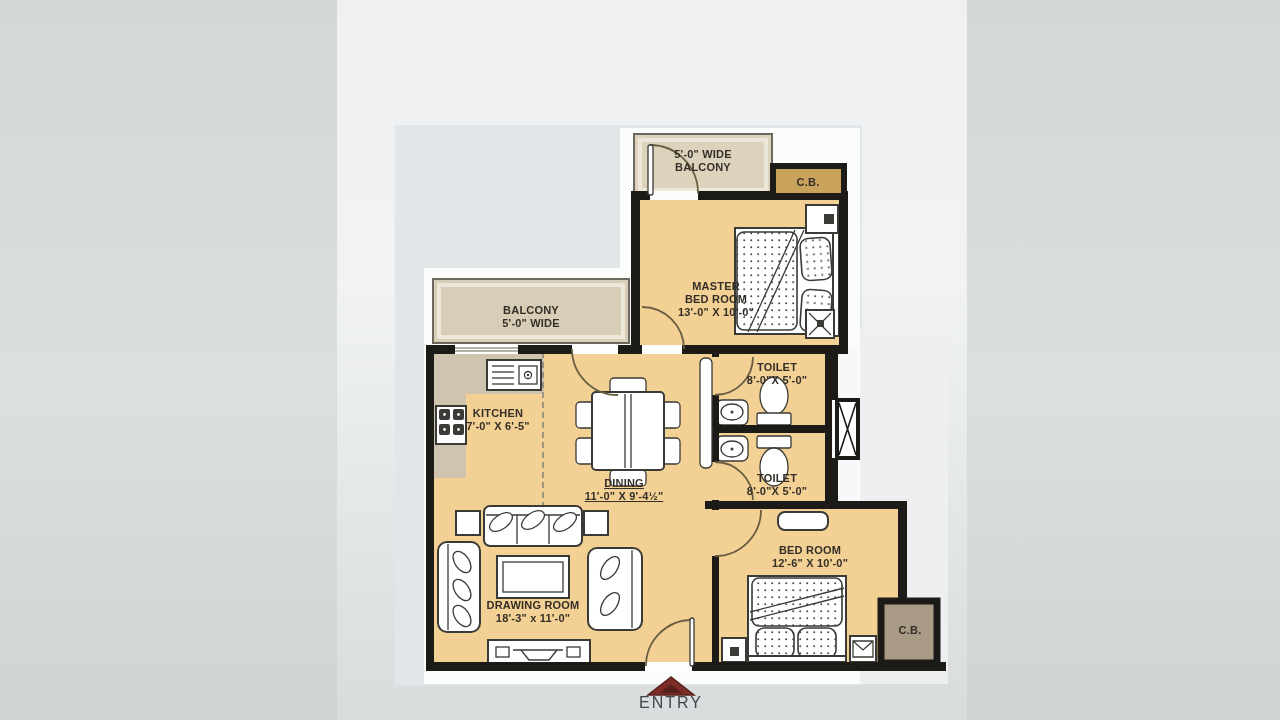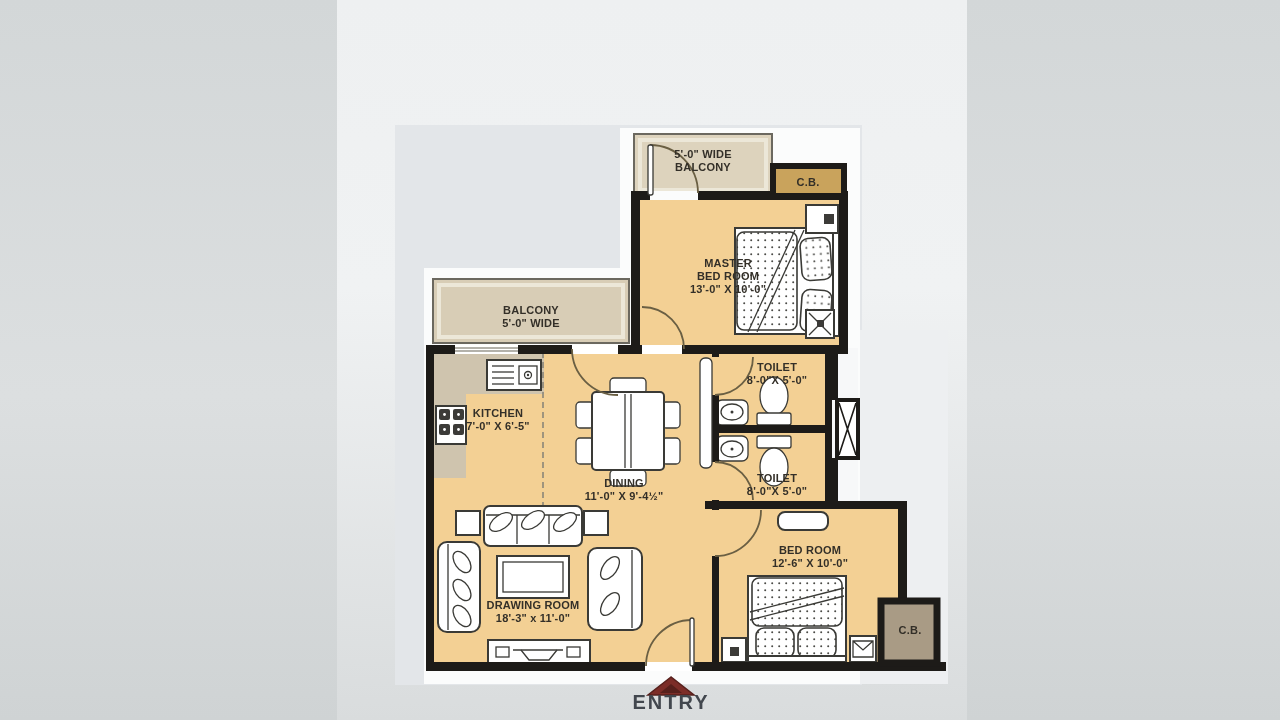--- a/index.html
+++ b/index.html
@@ -42,21 +42,21 @@
   .dark{fill:#3c3b38;}
   .arrow{fill:var(--entry-arrow);stroke:#57201c;stroke-width:1.5;}
 
   .lbl{
     position:absolute;transform:translate(-50%,-50%);
     white-space:pre-line;text-align:center;
     font-size:11px;font-weight:700;line-height:1.18;
     color:var(--label-text);letter-spacing:.2px;
   }
   .lbl.entry{
-    font-size:20px;font-weight:700;letter-spacing:2px;
+    font-size:16px;font-weight:400;letter-spacing:2px;
     color:var(--entry-text);
   }
 </style>
 </head>
 <body>
 
 <div id="side-left"></div>
 <div id="side-right"></div>
 <div id="photo"></div>
 
@@ -269,30 +269,30 @@
     <rect class="furn-thin" x="690" y="618" width="4" height="48" rx="2"></rect>
   </g>
 
   <polygon class="arrow" points="671,677 648,695 694,695"></polygon>
   <polygon points="671,684 660,693 682,693" fill="#57201c"></polygon>
 </svg>
 
 <div class="lbl" style="left:703px;top:161px;">5'-0" WIDE
 BALCONY</div>
 <div class="lbl" style="left:808px;top:182px;">C.B.</div>
-<div class="lbl" style="left:716px;top:276px;margin-left:12px;">MASTER
+<div class="lbl" style="left:716px;top:299px;">MASTER
 BED ROOM
 13'-0" X 10'-0"</div>
 <div class="lbl" style="left:777px;top:374px;">TOILET
 8'-0"X 5'-0"</div>
 <div class="lbl" style="left:531px;top:317px;">BALCONY
 5'-0" WIDE</div>
 <div class="lbl" style="left:498px;top:420px;">KITCHEN
 7'-0" X 6'-5"</div>
-<div class="lbl" style="left:624px;top:490px;">DINING
+<div class="lbl" style="left:624px;top:490px;text-decoration:underline;">DINING
 11'-0" X 9'-4½"</div>
 <div class="lbl" style="left:777px;top:485px;">TOILET
 8'-0"X 5'-0"</div>
 <div class="lbl" style="left:810px;top:557px;">BED ROOM
 12'-6" X 10'-0"</div>
 <div class="lbl" style="left:533px;top:612px;">DRAWING ROOM
 18'-3" x 11'-0"</div>
 <div class="lbl" style="left:910px;top:630px;">C.B.</div>
 <div class="lbl entry" style="left:671px;top:703px;">ENTRY</div>
 

